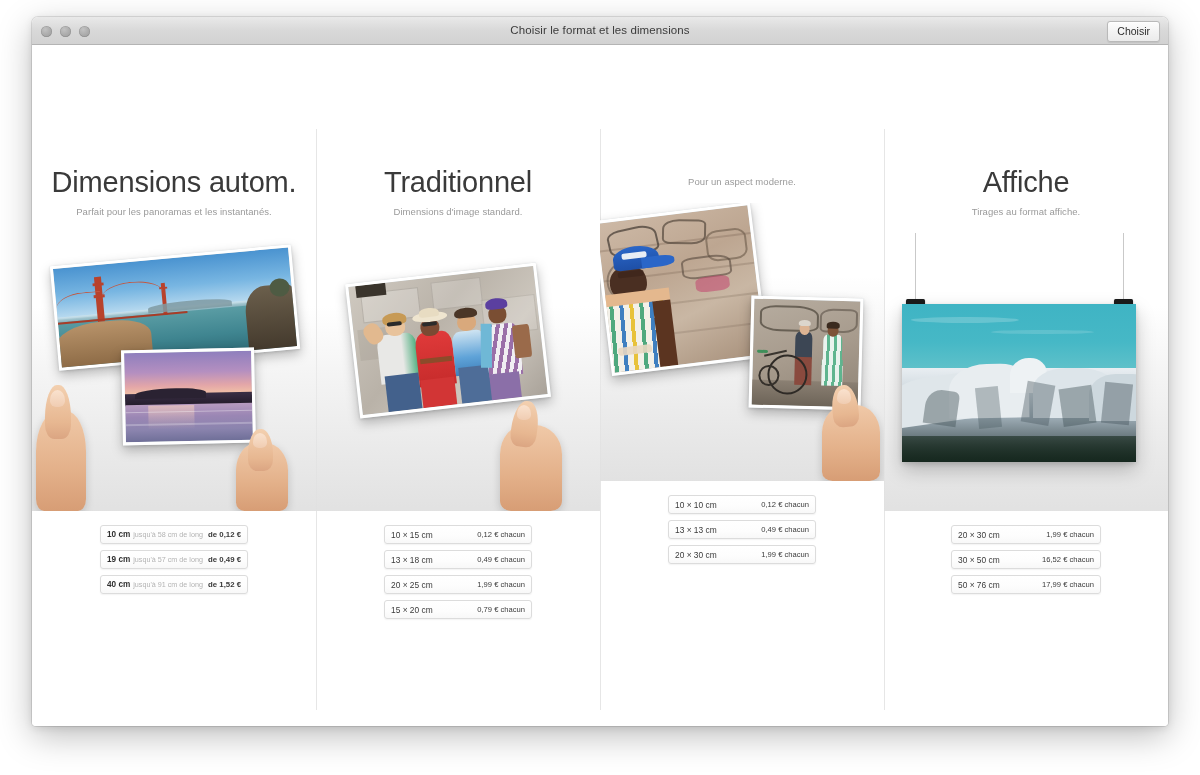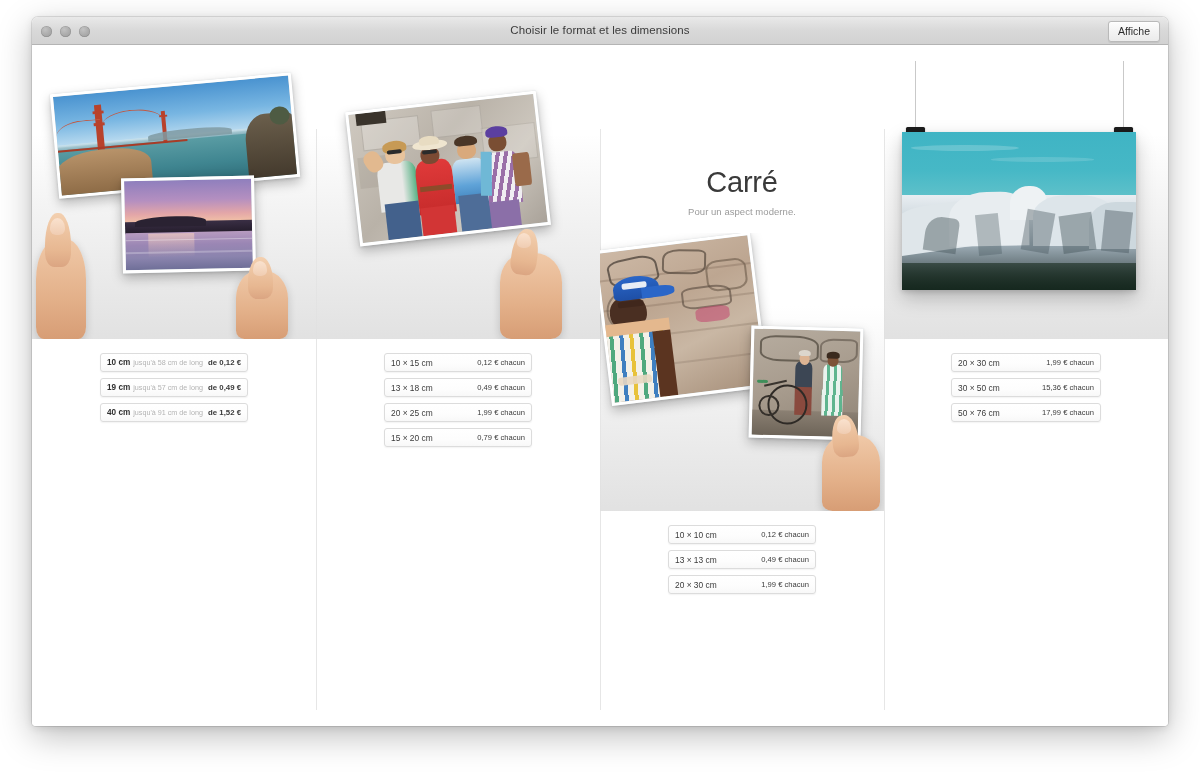--- a/index.html
+++ b/index.html
@@ -226,27 +226,31 @@
 
   <div class="window">
 
     <div class="titlebar">
       <div class="traffic">
         <div class="light"></div>
         <div class="light"></div>
         <div class="light"></div>
       </div>
       <div class="win-title">Choisir le format et les dimensions</div>
-      <div class="cancel-btn">Affiche</div>
+      <div class="cancel-btn">Choisir</div>
     </div>
 
     <div class="sheet">
       <div class="columns">
 
         <div class="col">
+          <div class="col-head">
+            <div class="col-title">Dimensions autom.</div>
+            <div class="col-sub">Parfait pour les panoramas et les instantanés.</div>
+          </div>
 
           <div class="art">
             <div class="art-bg"></div>
 
             <div class="photo" style="left:22px; top:22px; width:242px; height:105px; transform:rotate(-5.2deg);">
               <div class="layer" style="left:0;right:0;top:0;height:52%;background:linear-gradient(to bottom,#4a93d0 0%,#78b6e2 55%,#bcdcf0 100%);"></div>
               <div class="layer" style="left:0;right:0;top:52%;bottom:0;background:linear-gradient(to bottom,#5d9fa6 0%,#3f8590 60%,#2f6c78 100%);"></div>
               <div class="layer" style="left:0;right:0;top:49%;height:5px;background:linear-gradient(to bottom,#cfe4ec,#93b8c4);opacity:.85;"></div>
 
               <div class="layer" style="left:40px;top:12%;width:7px;height:46%;background:#b8422c;"></div>
@@ -304,20 +308,24 @@
             </div>
             <div class="opt">
               <span class="opt-size">40 cm</span>
               <span class="opt-note">jusqu'à 91 cm de long</span>
               <span class="opt-price bold">de 1,52 €</span>
             </div>
           </div>
         </div>
 
         <div class="col">
+          <div class="col-head">
+            <div class="col-title">Traditionnel</div>
+            <div class="col-sub">Dimensions d'image standard.</div>
+          </div>
 
           <div class="art">
             <div class="art-bg"></div>
 
             <div class="photo" style="left:36px; top:40px; width:192px; height:135px; transform:rotate(-6.5deg);">
 
               <div class="layer" style="left:0;right:0;top:0;bottom:0;background:linear-gradient(135deg,#cfc9c0 0%,#b9b2a8 40%,#cdc7be 70%,#a9a299 100%);"></div>
               <div class="layer" style="left:6%;top:6%;width:30%;height:22%;background:rgba(255,255,255,.22);border:1px solid rgba(120,112,102,.3);"></div>
               <div class="layer" style="left:44%;top:4%;width:26%;height:20%;background:rgba(255,255,255,.18);border:1px solid rgba(120,112,102,.25);"></div>
               <div class="layer" style="left:70%;top:22%;width:28%;height:26%;background:rgba(255,255,255,.15);border:1px solid rgba(120,112,102,.22);"></div>
@@ -374,21 +382,20 @@
             </div>
             <div class="opt">
               <span class="opt-size normal">15 × 20 cm</span>
               <span class="opt-price">0,79 € chacun</span>
             </div>
           </div>
         </div>
 
         <div class="col">
           <div class="col-head">
-            <div class="col-title">Carré</div>
             <div class="col-sub">Pour un aspect moderne.</div>
           </div>
 
           <div class="art">
             <div class="art-bg"></div>
 
             <div class="photo" style="left:2px; top:8px; width:158px; height:156px; transform:rotate(-7deg);">
               <div class="layer" style="left:0;right:0;top:0;bottom:0;background:linear-gradient(160deg,#cdb9a6 0%,#bda691 38%,#c9b7a4 64%,#a8917c 100%);"></div>
               <div class="layer" style="left:0;right:0;top:18%;height:1.5px;background:rgba(90,70,55,.22);"></div>
               <div class="layer" style="left:0;right:0;top:38%;height:1.5px;background:rgba(90,70,55,.2);"></div>
@@ -453,20 +460,24 @@
               <span class="opt-price">0,49 € chacun</span>
             </div>
             <div class="opt">
               <span class="opt-size normal">20 × 30 cm</span>
               <span class="opt-price">1,99 € chacun</span>
             </div>
           </div>
         </div>
 
         <div class="col">
+          <div class="col-head">
+            <div class="col-title">Affiche</div>
+            <div class="col-sub">Tirages au format affiche.</div>
+          </div>
 
           <div class="art">
             <div class="art-bg"></div>
 
             <div style="position:absolute;left:31px;top:0;width:1px;height:72px;background:#c9c9c9;"></div>
             <div style="position:absolute;left:239px;top:0;width:1px;height:72px;background:#c9c9c9;"></div>
             <div style="position:absolute;left:22px;top:66px;width:19px;height:11px;background:#1c1c1c;border-radius:1.5px;box-shadow:0 1px 2px rgba(0,0,0,.3);"></div>
             <div style="position:absolute;left:230px;top:66px;width:19px;height:11px;background:#1c1c1c;border-radius:1.5px;box-shadow:0 1px 2px rgba(0,0,0,.3);"></div>
 
             <div class="photo" style="left:18px; top:71px; width:234px; height:158px; border:0; box-shadow:0 8px 18px rgba(0,0,0,.22), 0 2px 5px rgba(0,0,0,.14);">
@@ -493,21 +504,21 @@
             </div>
           </div>
 
           <div class="options" style="width:150px;">
             <div class="opt">
               <span class="opt-size normal">20 × 30 cm</span>
               <span class="opt-price">1,99 € chacun</span>
             </div>
             <div class="opt">
               <span class="opt-size normal">30 × 50 cm</span>
-              <span class="opt-price">15,36 € chacun</span>
+              <span class="opt-price">16,52 € chacun</span>
             </div>
             <div class="opt">
               <span class="opt-size normal">50 × 76 cm</span>
               <span class="opt-price">17,99 € chacun</span>
             </div>
           </div>
         </div>
 
       </div>
     </div>

